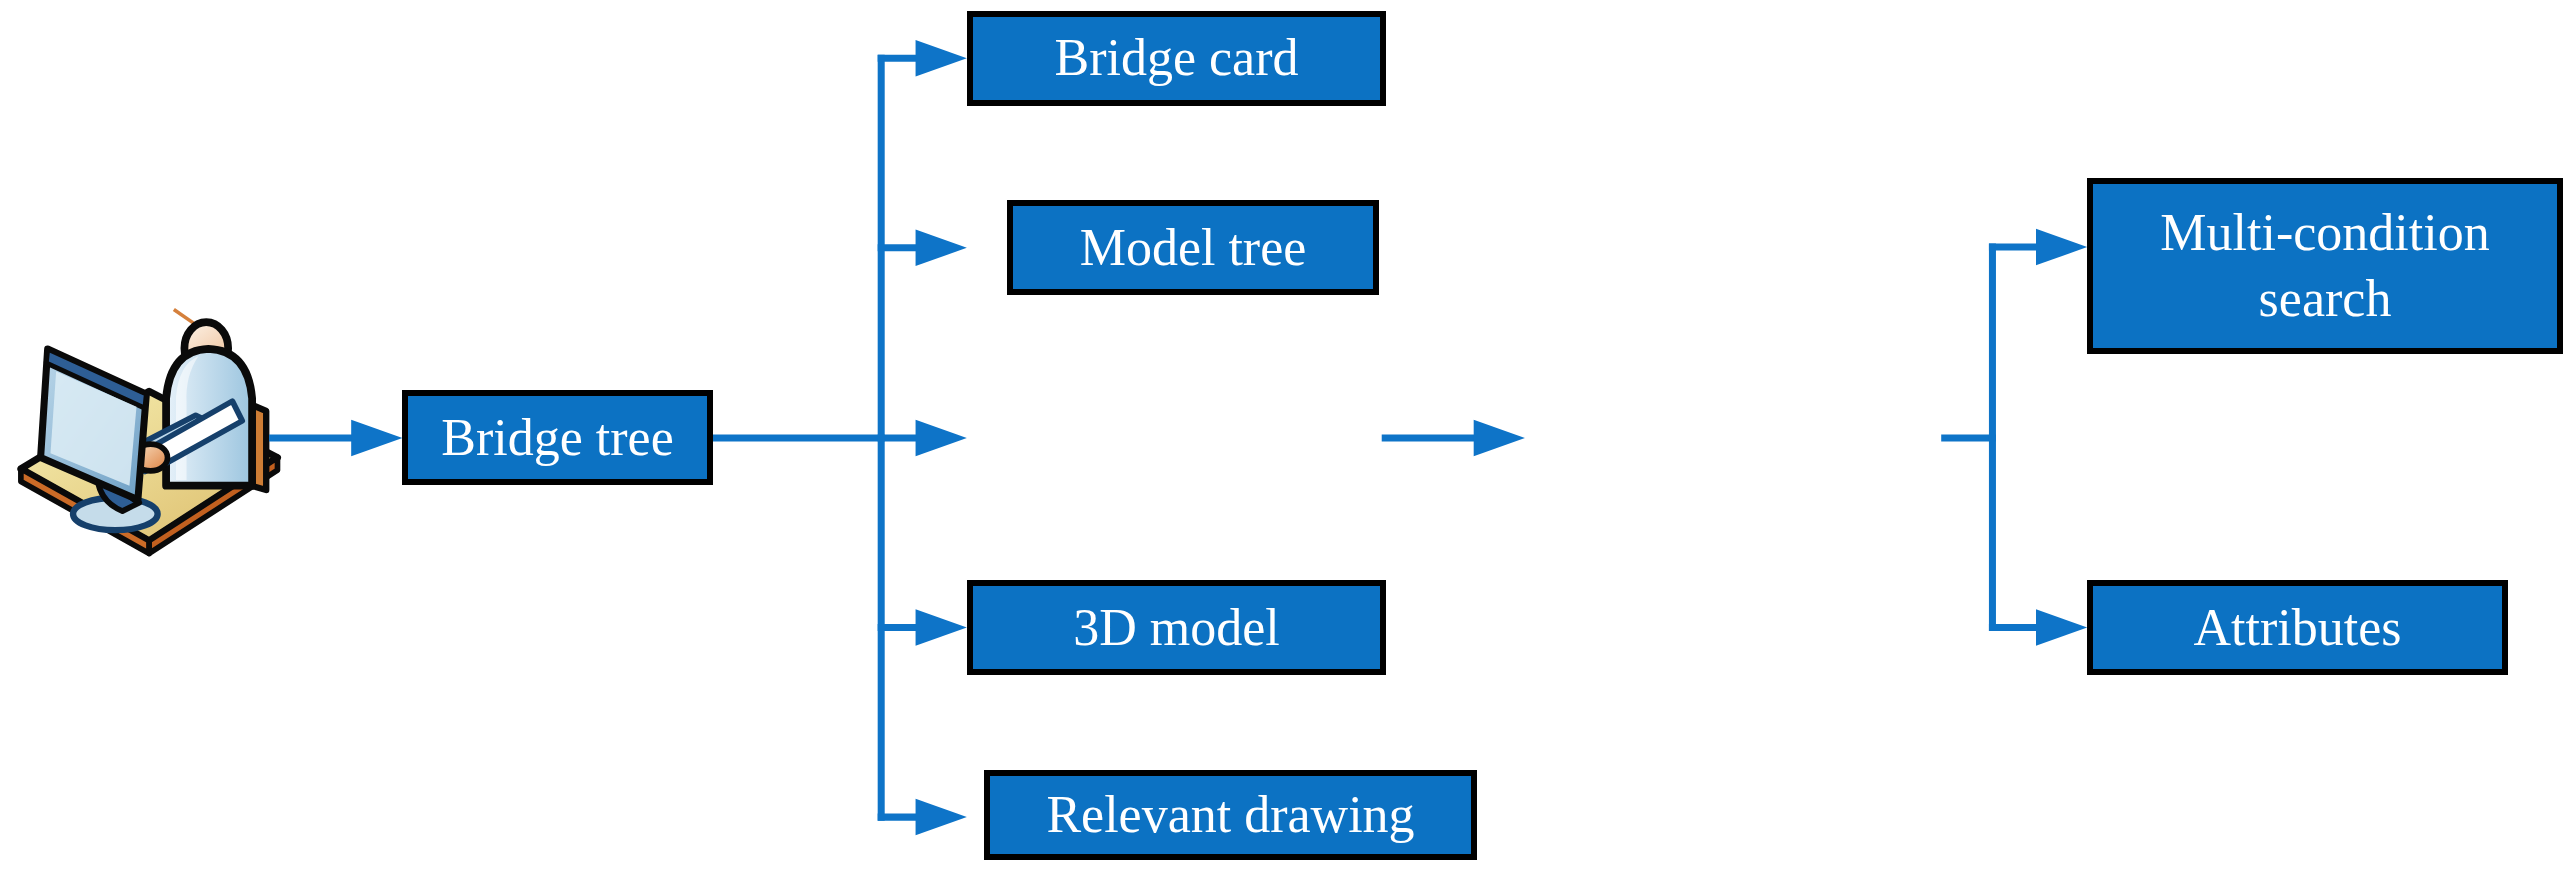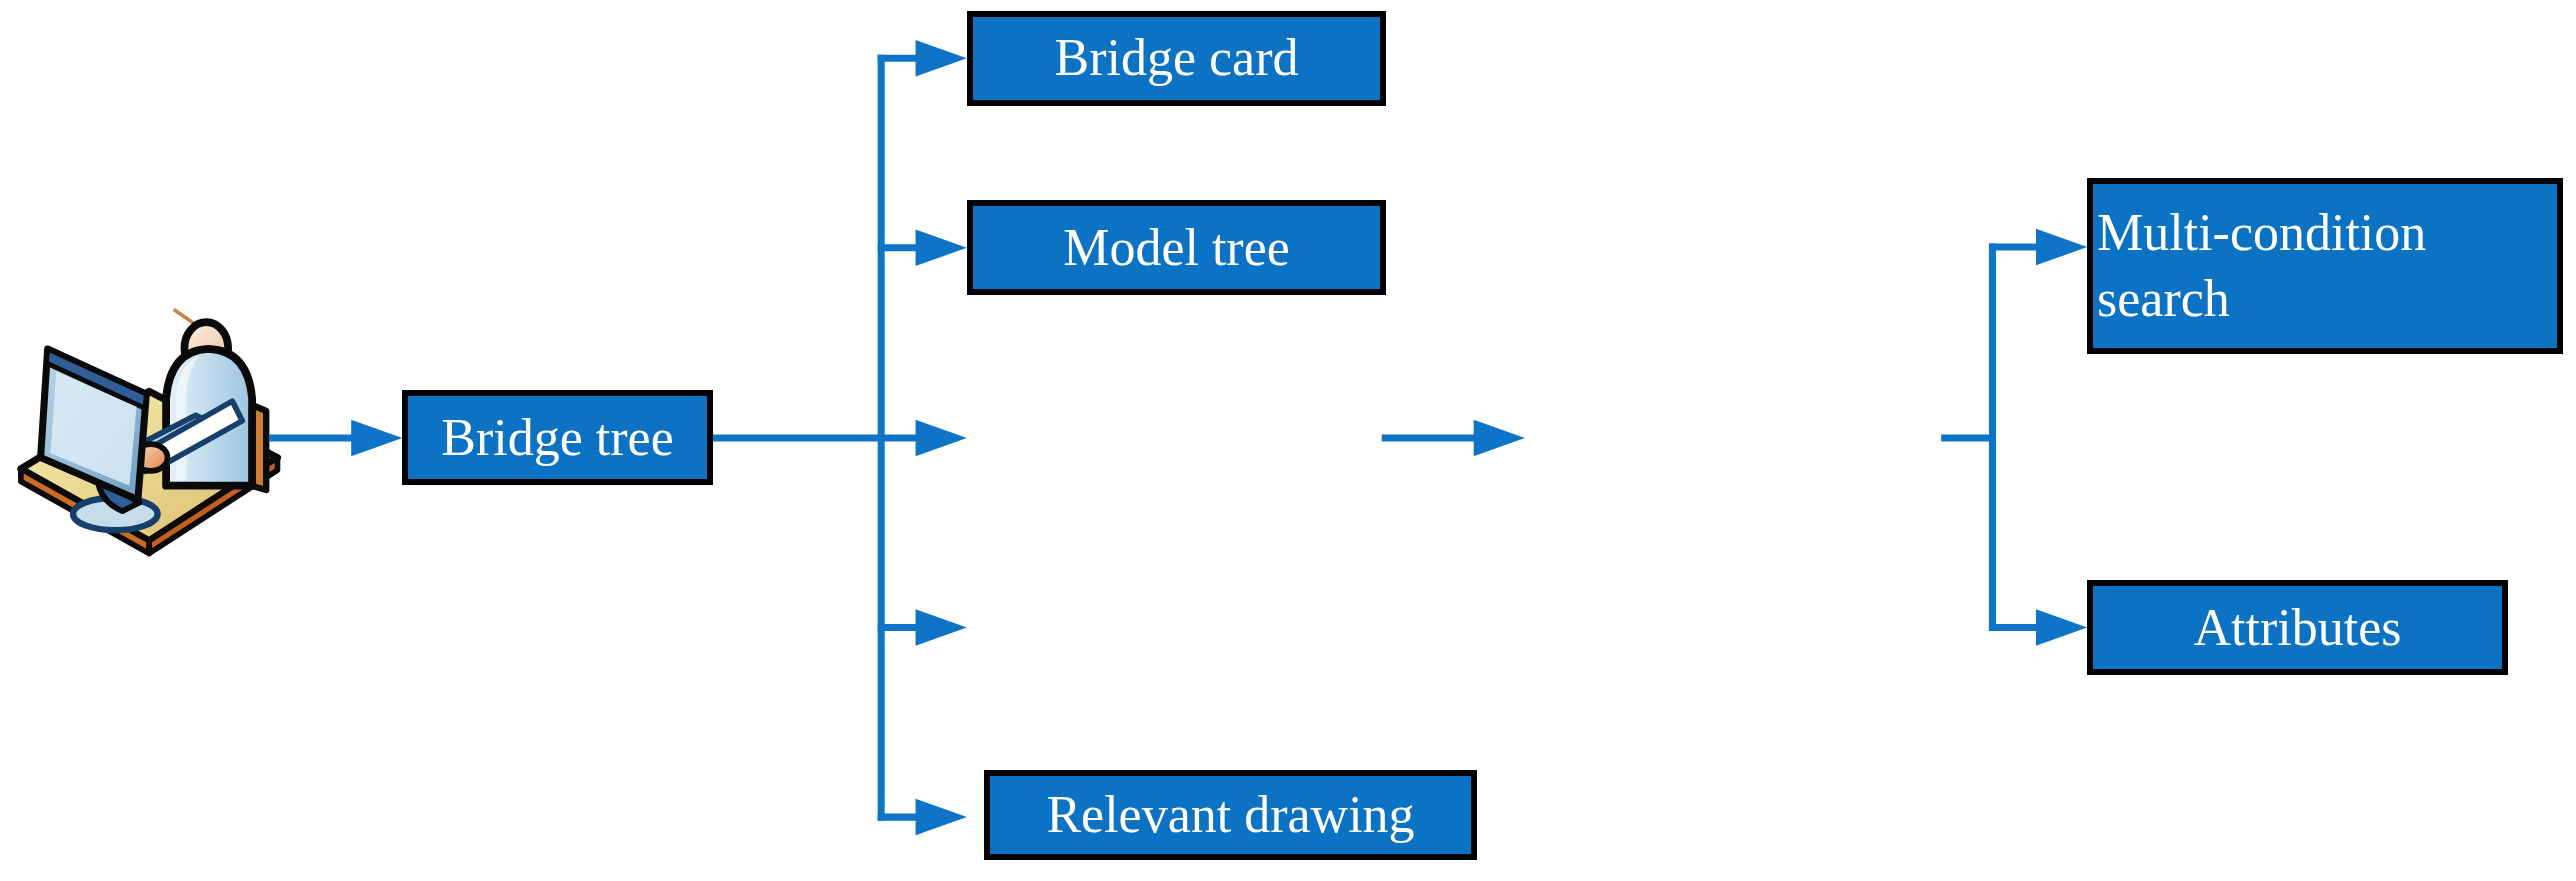--- a/index.html
+++ b/index.html
@@ -20,20 +20,21 @@
   #edges{position:absolute;left:0;top:0;width:2576px;height:881px;}
   #edges path{stroke:var(--connector);stroke-width:10;fill:none;stroke-linecap:square;}
   #edges polygon{fill:var(--connector);stroke:none;}
   .node{
     position:absolute;
     box-sizing:border-box;
     background:var(--node-fill);
     border:6.3px solid var(--node-border);
     color:var(--node-text);
     display:flex;align-items:center;justify-content:center;
+    text-align:center;
     font-size:52px;
     line-height:1.26;
     padding:0 4px;
     white-space:nowrap;
   }
   .node.wrap{white-space:normal;}
   #user-icon{position:absolute;left:10.5px;top:308px;width:282px;height:261px;}
   #user-icon svg{width:100%;height:100%;display:block;}
 </style>
 </head>
@@ -149,25 +150,28 @@
   </svg>
 
   <div class="node" style="left:402px;top:390px;width:311px;height:95px">
     <span>Bridge tree</span>
   </div>
 
   <div class="node" style="left:967px;top:10.5px;width:419px;height:95px">
     <span>Bridge card</span>
   </div>
 
-  <div class="node" style="left:967px;top:200px;width:419px;height:95px">
+  <div class="node" style="left:1007px;top:200px;width:372px;height:95px">
     <span>Model tree</span>
   </div>
 
 
+  <div class="node" style="left:967px;top:580px;width:419px;height:95px">
+    <span>3D model</span>
+  </div>
 
   <div class="node" style="left:984px;top:770px;width:493px;height:90px">
     <span>Relevant drawing</span>
   </div>
 
 
   <div class="node wrap" style="left:2087px;top:178px;width:476px;height:176px">
     <span>Multi-condition search</span>
   </div>
 

